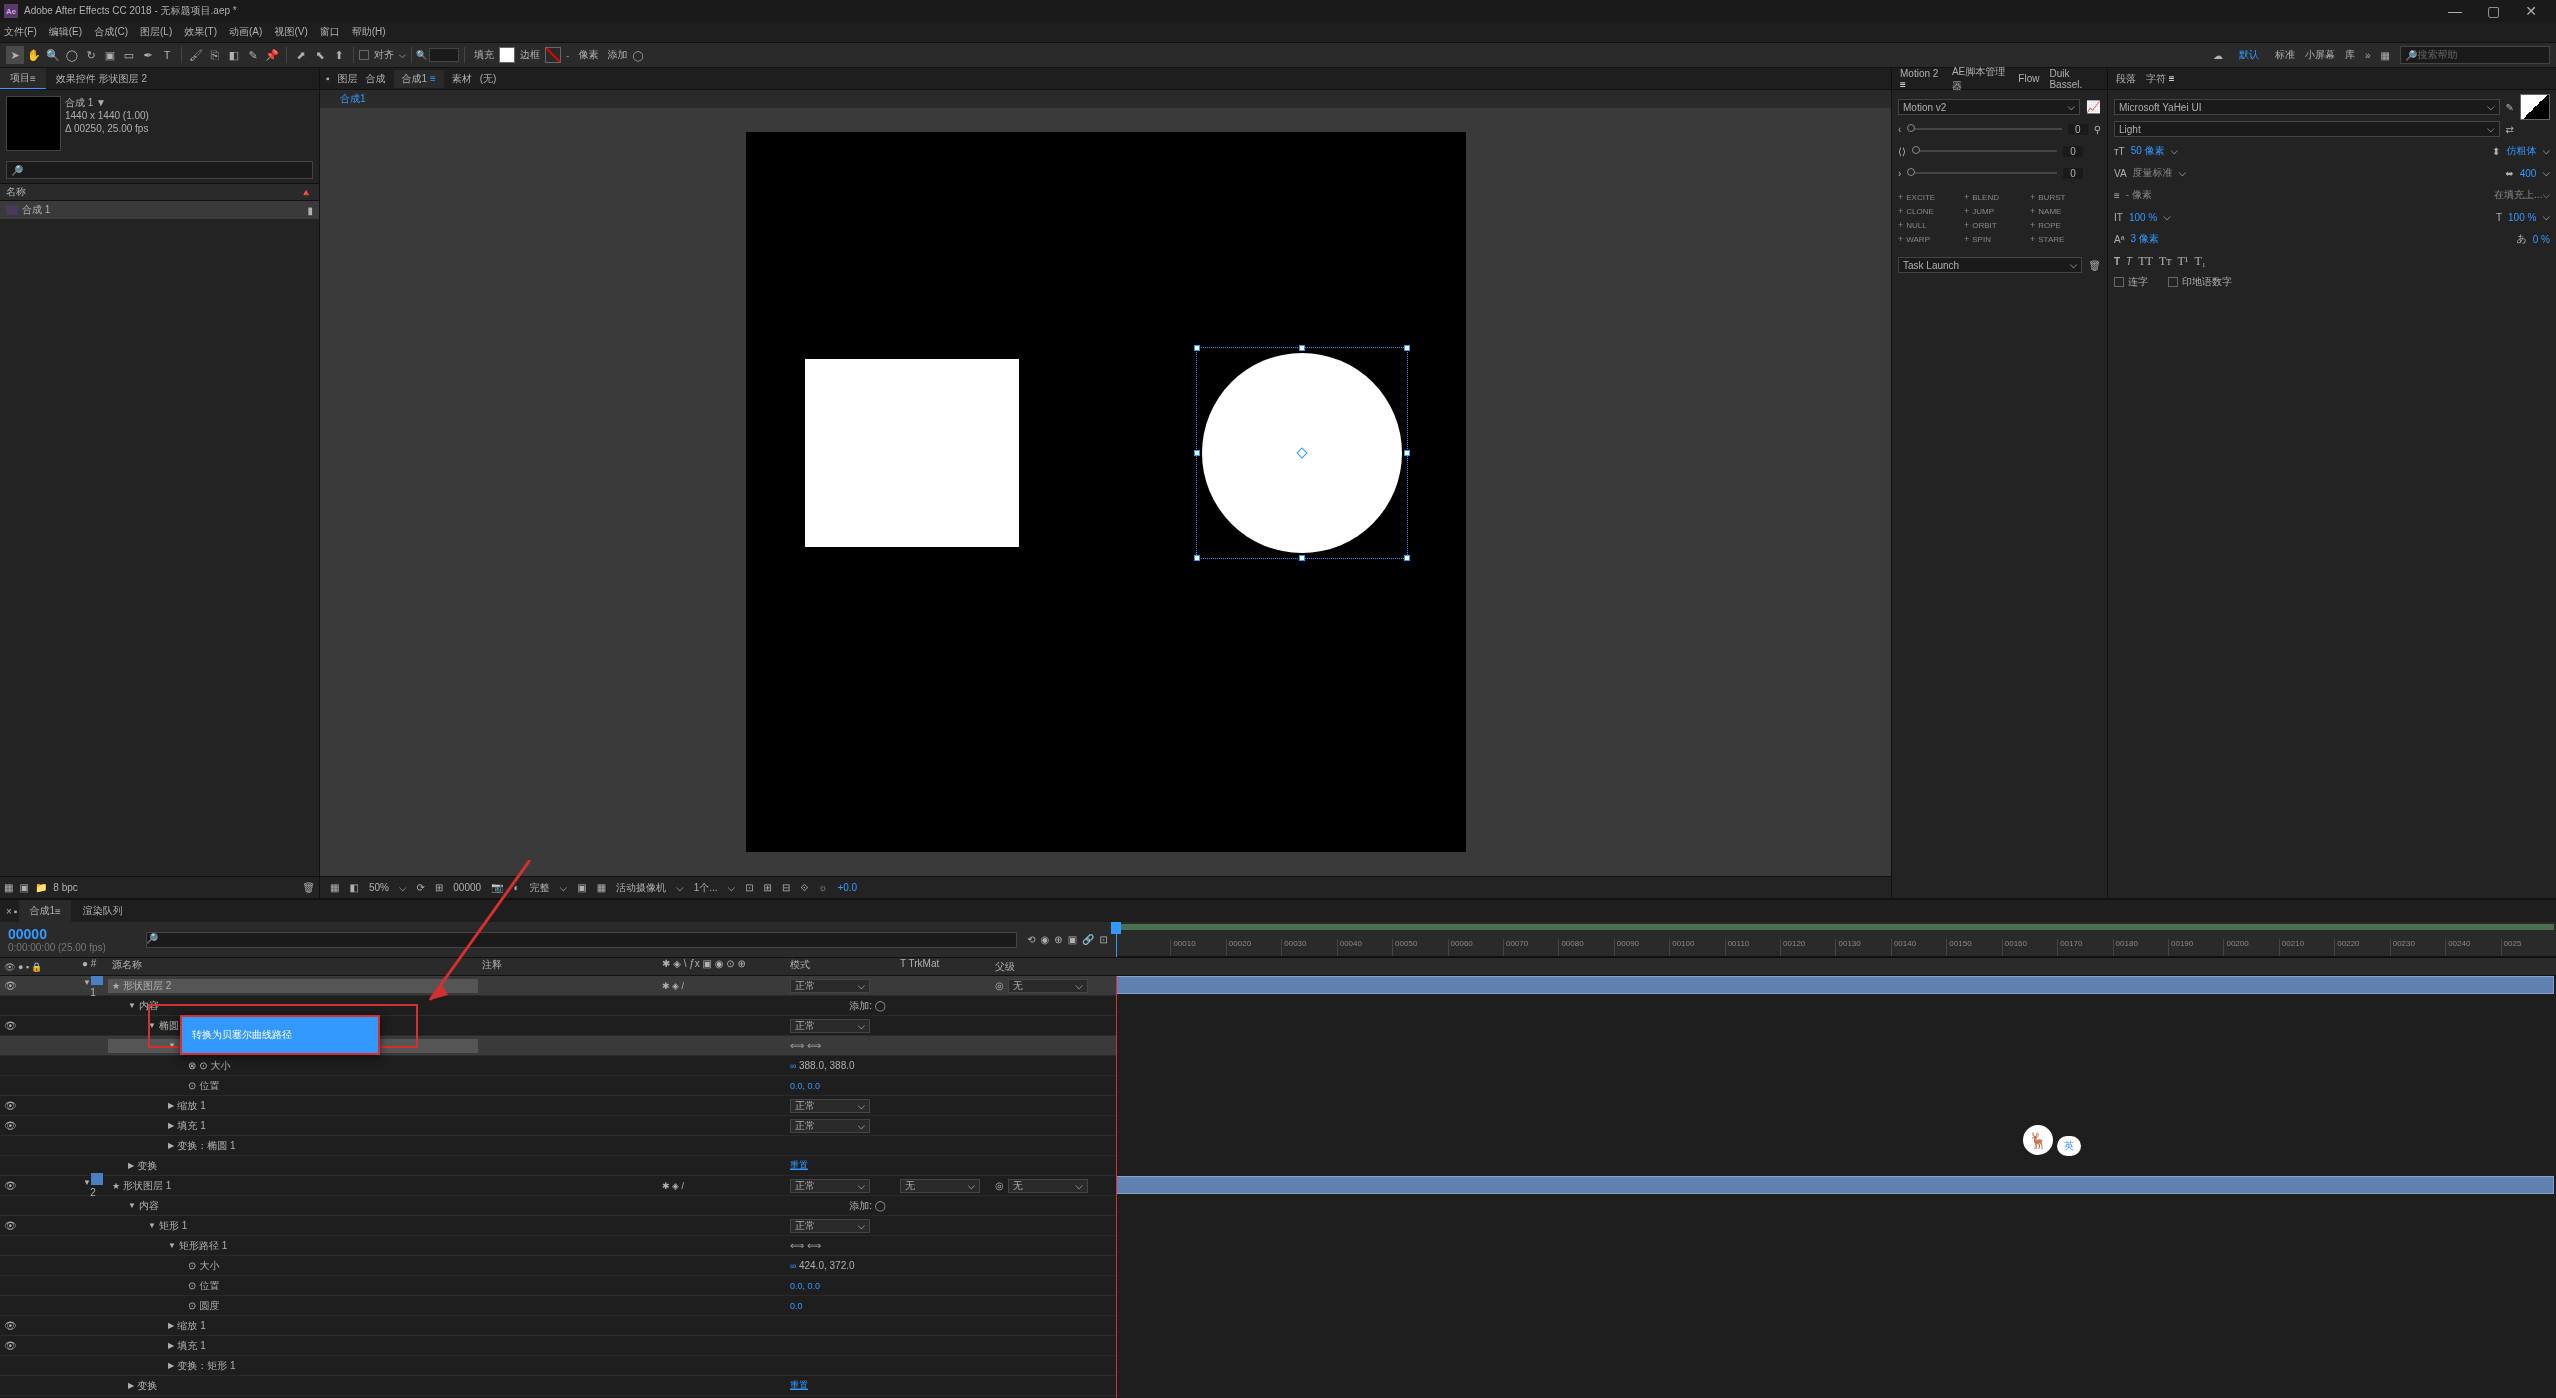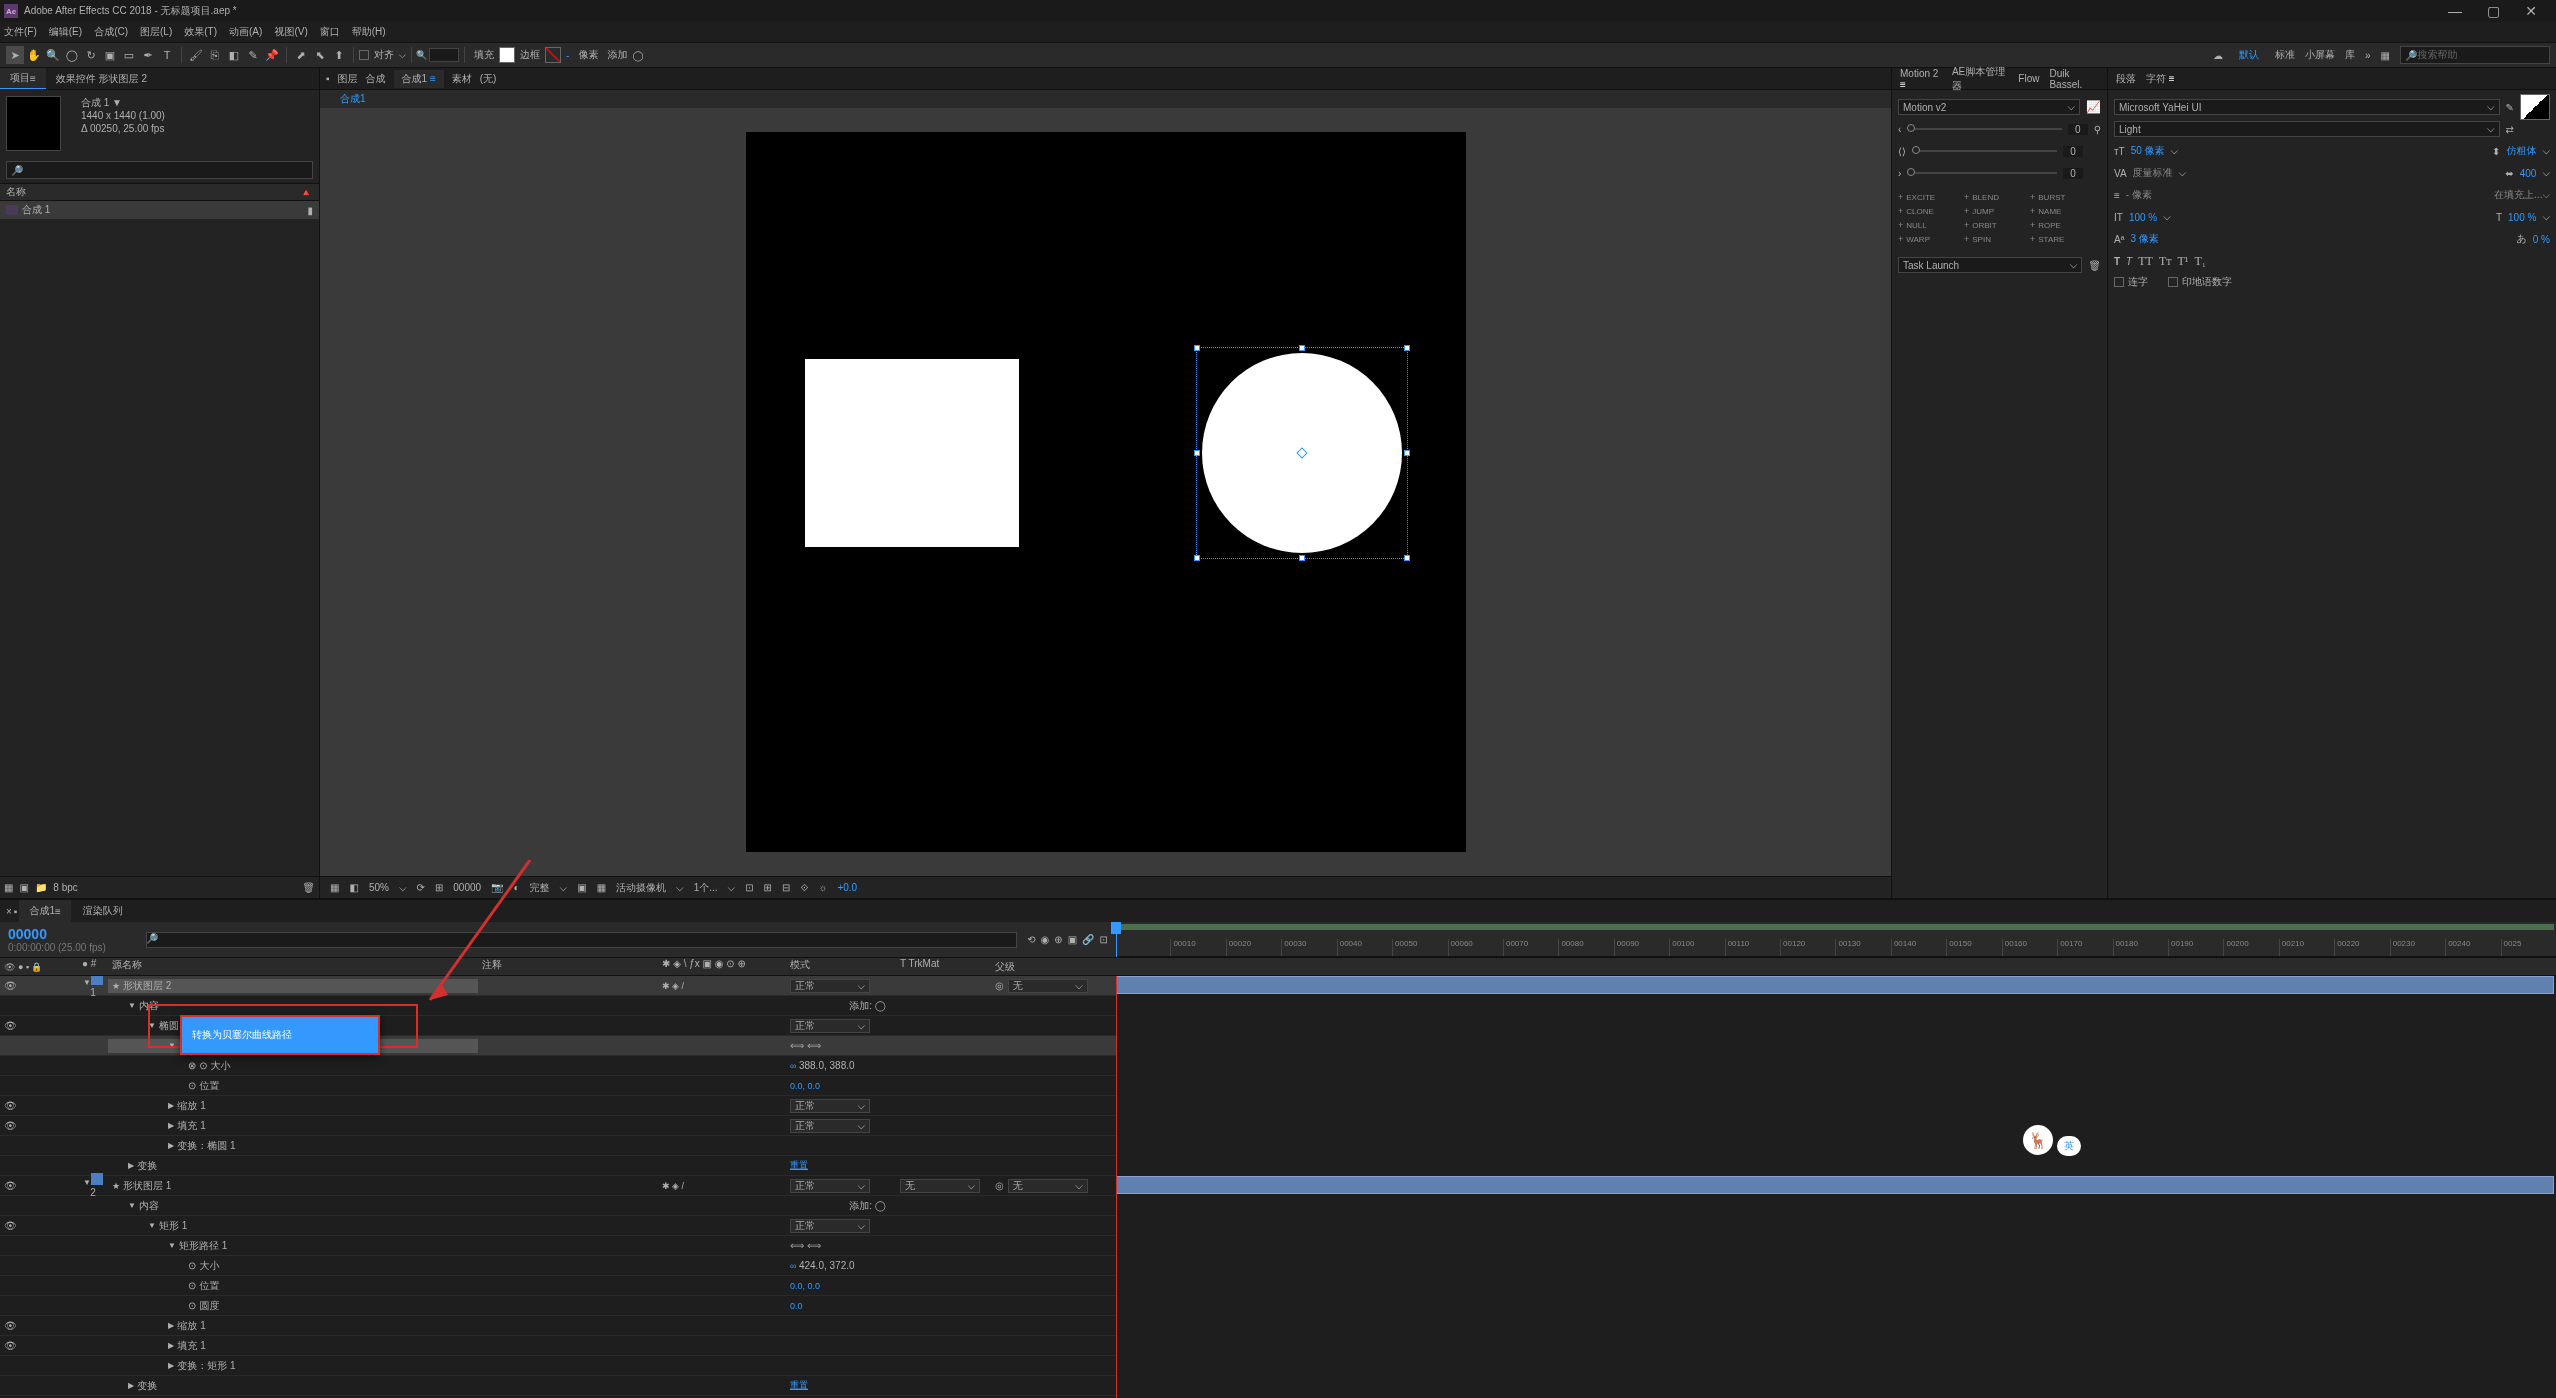--- a/index.html
+++ b/index.html
@@ -27,21 +27,21 @@
 .toolbar .search-box { width: 150px; height: 18px; background: #1a1a1a; border: 1px solid #444; padding: 0 4px; display: flex; align-items: center; }
 
 
 .main-area { display: flex; height: 830px; }
 
 
 .left-panel { width: 320px; background: #232323; border-right: 1px solid #111; display: flex; flex-direction: column; }
 .panel-tabs { height: 22px; background: #1e1e1e; display: flex; align-items: center; border-bottom: 1px solid #111; }
 .panel-tab { padding: 0 10px; height: 100%; display: flex; align-items: center; cursor: pointer; }
 .panel-tab.active { background: #2a2a2a; border-bottom: 1px solid #3399ff; }
-.project-info { padding: 6px; display: flex; gap: 20px; }
+.project-info { padding: 6px; display: flex; gap: 4px; }
 .project-thumb { width: 55px; height: 55px; background: #000; border: 1px solid #444; }
 .project-details { font-size: 9px; line-height: 13px; }
 .project-search { margin: 4px 6px; height: 18px; background: #1a1a1a; border: 1px solid #444; display: flex; align-items: center; padding: 0 4px; }
 .project-header { height: 18px; background: #2a2a2a; display: flex; align-items: center; padding: 0 6px; border-top: 1px solid #111; border-bottom: 1px solid #111; }
 .project-list { flex: 1; }
 .project-item { height: 18px; background: #3a3a3a; display: flex; align-items: center; padding: 0 6px; gap: 4px; }
 .comp-icon { width: 12px; height: 10px; background: #4a3a5a; }
 .left-footer { height: 22px; background: #232323; border-top: 1px solid #111; display: flex; align-items: center; padding: 0 4px; gap: 6px; font-size: 9px; }
 
 

